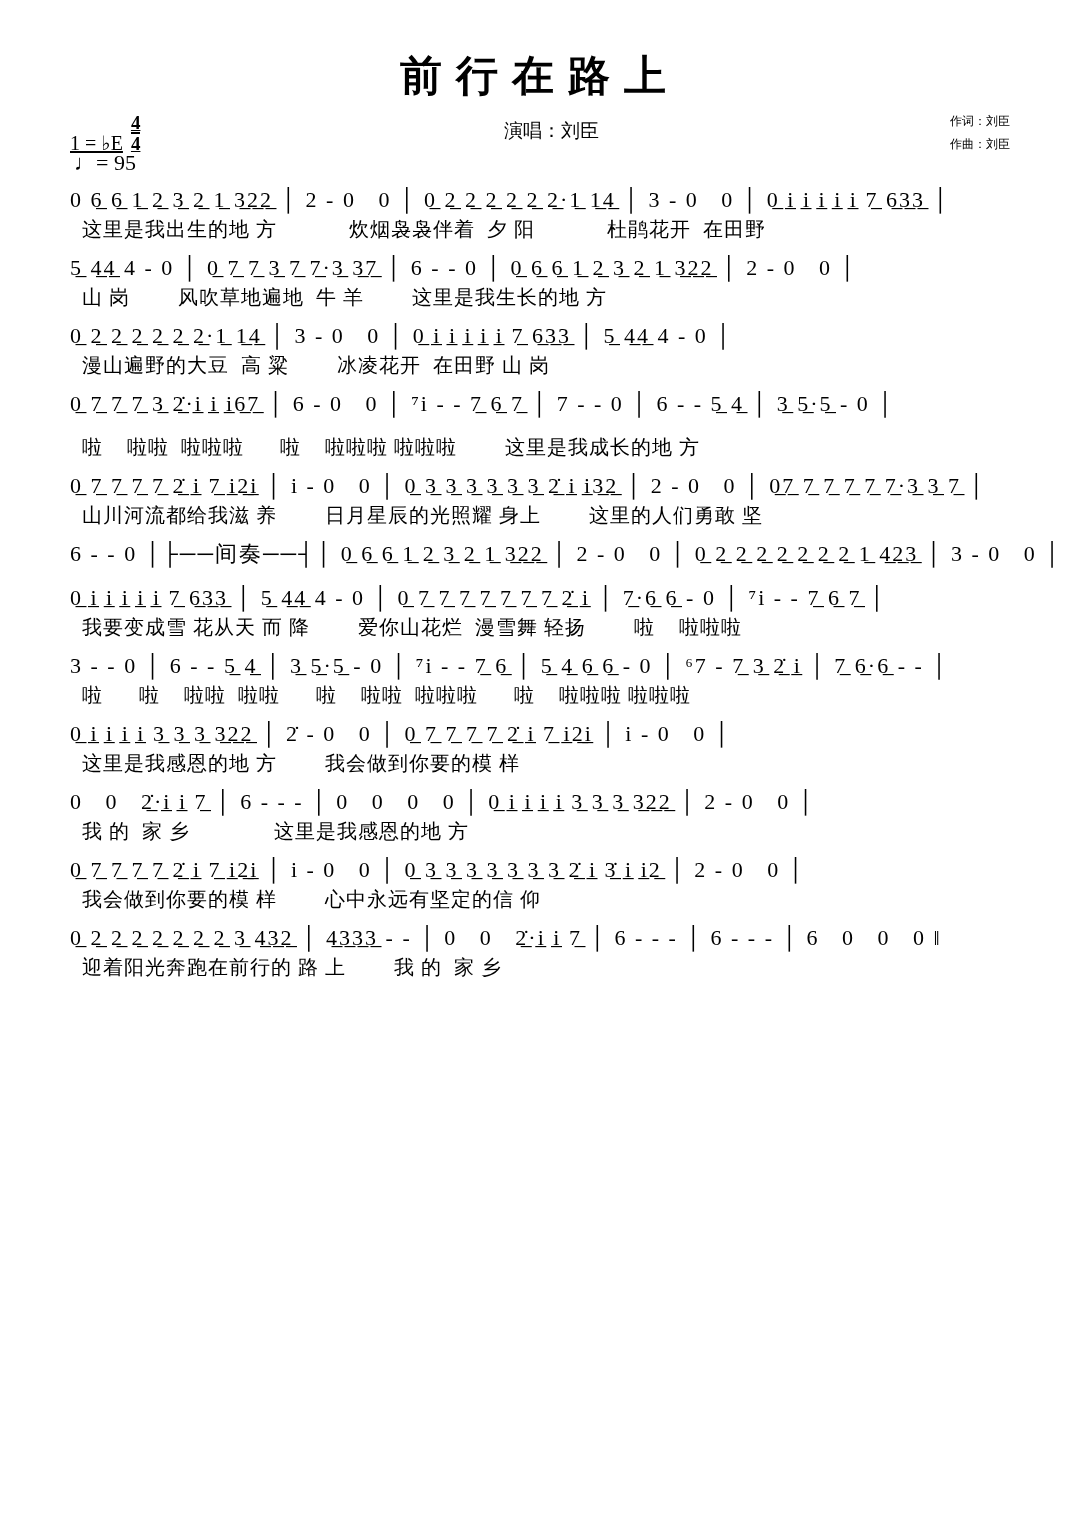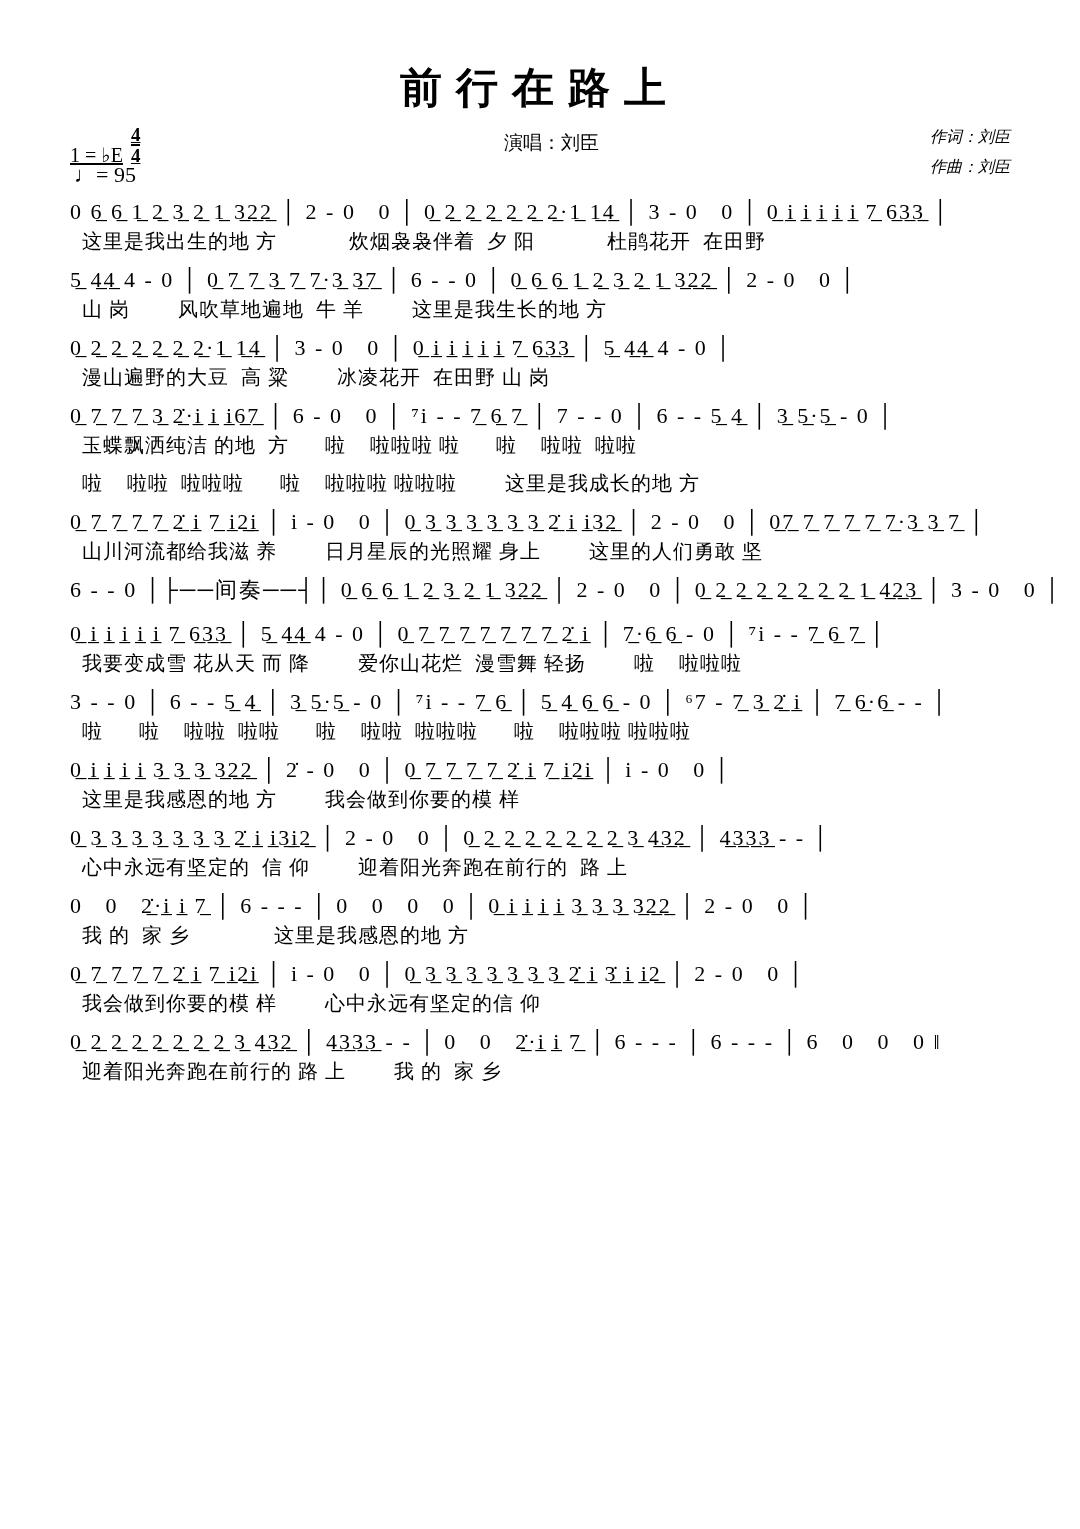--- a/index.html
+++ b/index.html
@@ -15,21 +15,21 @@
     position:relative;
     width:1080px;height:1529px;
     padding:0;
   }
   .title{
     text-align:center;
     font-family:"Liberation Serif", serif;
     font-size:42px;
     font-weight:bold;
     letter-spacing:14px;
-    margin-top:60px;
+    margin-top:48px;
     margin-bottom:6px;
   }
   .meta-row{
     position:relative;
     height:64px;
     margin:0 70px 0 70px;
   }
   .key-sig{
     position:absolute;left:0;top:6px;
     font-size:20px;
@@ -51,21 +51,21 @@
   .tempo{
     position:absolute;left:4px;top:40px;
     font-size:22px;
   }
   .singer{
     position:absolute;left:50%;transform:translateX(-38%);
     top:8px;font-size:19px;
   }
   .credits{
     position:absolute;right:0;top:0;
-    font-size:16px;line-height:1.9;text-align:right;font-style:italic;
+    font-size:12px;line-height:1.9;text-align:right;
   }
   .systems{
     margin:10px 70px 0 70px;
   }
   .system{
     margin-bottom:14px;
   }
   .notes{
     font-family:"Liberation Serif", serif;
     font-size:22px;
@@ -116,21 +116,20 @@
     <div class="system">
       <div class="notes">5̲ 4̲4̲ 4 - 0 │ 0̲ 7̲ 7̲ 3̲ 7̲ 7̲·3̲ 3̲7̲ │ 6 - - 0 │ 0̲ 6̲ 6̲ 1̲ 2̲ 3̲ 2̲ 1̲ 3̲2̲2̲ │ 2 - 0   0 │</div>
       <div class="lyrics">山 岗        风吹草地遍地  牛 羊        这里是我生长的地 方</div>
     </div>
     <div class="system">
       <div class="notes">0̲ 2̲ 2̲ 2̲ 2̲ 2̲ 2̲·1̲ 1̲4̲ │ 3 - 0   0 │ 0̲ i̲ i̲ i̲ i̲ i̲ 7̲ 6̲3̲3̲ │ 5̲ 4̲4̲ 4 - 0 │</div>
       <div class="lyrics">漫山遍野的大豆  高 粱        冰凌花开  在田野 山 岗</div>
     </div>
     <div class="system">
       <div class="notes">0̲ 7̲ 7̲ 7̲ 3̲ 2̲̇·i̲ i̲ i̲6̲7̲ │ 6 - 0   0 │ ⁷i - - 7̲ 6̲ 7̲ │ 7 - - 0 │ 6 - - 5̲ 4̲ │ 3̲ 5̲·5̲ - 0 │</div>
-      <div class="lyrics">玉蝶飘洒纯洁 的地  方      啦    啦啦啦 啦      啦    啦啦  啦啦</div>
     </div>
     <div class="system">
       <div class="lyrics">啦    啦啦  啦啦啦      啦    啦啦啦 啦啦啦        这里是我成长的地 方</div>
     </div>
     <div class="system">
       <div class="notes">0̲ 7̲ 7̲ 7̲ 7̲ 2̲̇ i̲ 7̲ i̲2̲i̲ │ i - 0   0 │ 0̲ 3̲ 3̲ 3̲ 3̲ 3̲ 3̲ 2̲̇ i̲ i̲3̲2̲ │ 2 - 0   0 │ 0̲7̲ 7̲ 7̲ 7̲ 7̲ 7̲·3̲ 3̲ 7̲ │</div>
       <div class="lyrics">山川河流都给我滋 养        日月星辰的光照耀 身上        这里的人们勇敢 坚</div>
     </div>
     <div class="system">
       <div class="notes">6 - - 0 │├──间奏──┤│ 0̲ 6̲ 6̲ 1̲ 2̲ 3̲ 2̲ 1̲ 3̲2̲2̲ │ 2 - 0   0 │ 0̲ 2̲ 2̲ 2̲ 2̲ 2̲ 2̲ 2̲ 1̲ 4̲2̲3̲ │ 3 - 0   0 │</div>
@@ -141,24 +140,20 @@
     </div>
     <div class="system">
       <div class="notes">3 - - 0 │ 6 - - 5̲ 4̲ │ 3̲ 5̲·5̲ - 0 │ ⁷i - - 7̲ 6̲ │ 5̲ 4̲ 6̲ 6̲ - 0 │ ⁶7 - 7̲ 3̲ 2̲̇ i̲ │ 7̲ 6̲·6̲ - - │</div>
       <div class="lyrics">啦      啦    啦啦  啦啦      啦    啦啦  啦啦啦      啦    啦啦啦 啦啦啦</div>
     </div>
     <div class="system">
       <div class="notes">0̲ i̲ i̲ i̲ i̲ 3̲ 3̲ 3̲ 3̲2̲2̲ │ 2̇ - 0   0 │ 0̲ 7̲ 7̲ 7̲ 7̲ 2̲̇ i̲ 7̲ i̲2̲i̲ │ i - 0   0 │</div>
       <div class="lyrics">这里是我感恩的地 方        我会做到你要的模 样</div>
     </div>
     <div class="system">
-      <div class="notes">0̲ 3̲ 3̲ 3̲ 3̲ 3̲ 3̲ 3̲ 2̲̇ i̲ i̲3̲i̲2̲ │ 2 - 0   0 │ 0̲ 2̲ 2̲ 2̲ 2̲ 2̲ 2̲ 2̲ 3̲ 4̲3̲2̲ │ 4̲3̲3̲3̲ - - │</div>
-      <div class="lyrics">心中永远有坚定的  信 仰        迎着阳光奔跑在前行的  路 上</div>
-    </div>
-    <div class="system">
       <div class="notes">0   0   2̲̇·i̲ i̲ 7̲ │ 6 - - - │ 0   0   0   0 │ 0̲ i̲ i̲ i̲ i̲ 3̲ 3̲ 3̲ 3̲2̲2̲ │ 2 - 0   0 │</div>
       <div class="lyrics">我 的  家 乡              这里是我感恩的地 方</div>
     </div>
     <div class="system">
       <div class="notes">0̲ 7̲ 7̲ 7̲ 7̲ 2̲̇ i̲ 7̲ i̲2̲i̲ │ i - 0   0 │ 0̲ 3̲ 3̲ 3̲ 3̲ 3̲ 3̲ 3̲ 2̲̇ i̲ 3̲̇ i̲ i̲2̲ │ 2 - 0   0 │</div>
       <div class="lyrics">我会做到你要的模 样        心中永远有坚定的信 仰</div>
     </div>
     <div class="system">
       <div class="notes">0̲ 2̲ 2̲ 2̲ 2̲ 2̲ 2̲ 2̲ 3̲ 4̲3̲2̲ │ 4̲3̲3̲3̲ - - │ 0   0   2̲̇·i̲ i̲ 7̲ │ 6 - - - │ 6 - - - │ 6   0   0   0 ‖</div>
       <div class="lyrics">迎着阳光奔跑在前行的 路 上        我 的  家 乡</div>

